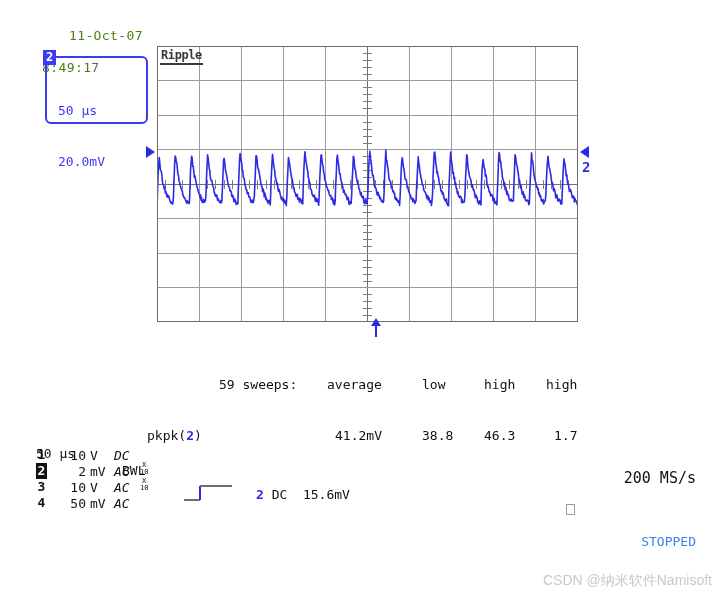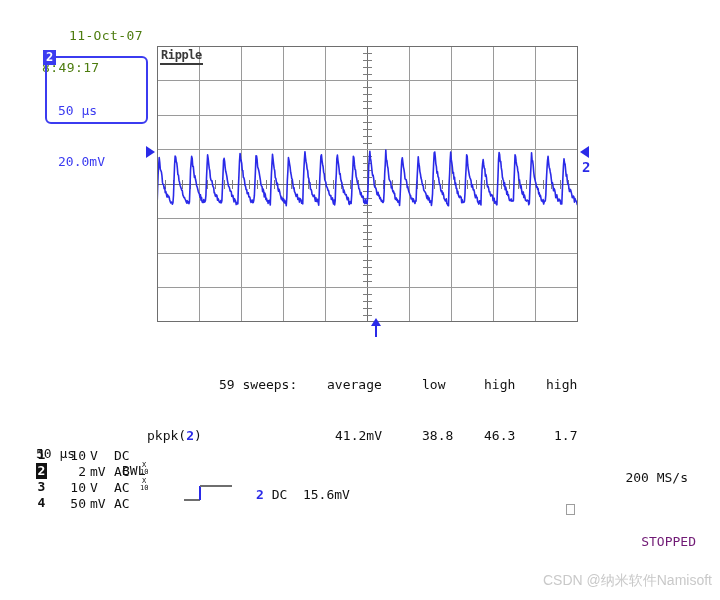--- a/index.html
+++ b/index.html
@@ -197,21 +197,21 @@
     background: #111;
     color: #fff;
   }
   .chval {
     position: absolute;
     left: 16px;
     width: 34px;
     text-align: right;
   }
   .chunit { position: absolute; left: 54px; }
-  .chcoup { position: absolute; left: 78px; }
+  .chcoup { position: absolute; left: 78px; font-style: italic; }
   .chprobe {
     position: absolute;
     left: 104px;
     top: -1px;
     font-size: 7px;
     line-height: 7px;
     text-align: center;
   }
   .chprobe i { font-style: normal; display: block; }
 
@@ -229,34 +229,34 @@
     top: 487px;
     font-size: 13px;
     line-height: 16px;
     white-space: pre;
     color: #111;
   }
 
   
   .samplerate {
     position: absolute;
-    right: 32px;
+    right: 24px;
     top: 470px;
-    font-size: 13px;
+    font-size: 15px;
     line-height: 16px;
     color: #111;
     white-space: pre;
   }
   .runstate {
     position: absolute;
     right: 24px;
     top: 502px;
     font-size: 13px;
     line-height: 16px;
-    color: #701a75;
+    color: #3b82f6;
     white-space: pre;
   }
   .state-box {
     position: absolute;
     left: -44px;
     top: 2px;
     width: 9px;
     height: 11px;
     border: 1px solid #9d9d9d;
     background: #fdfdfd;

